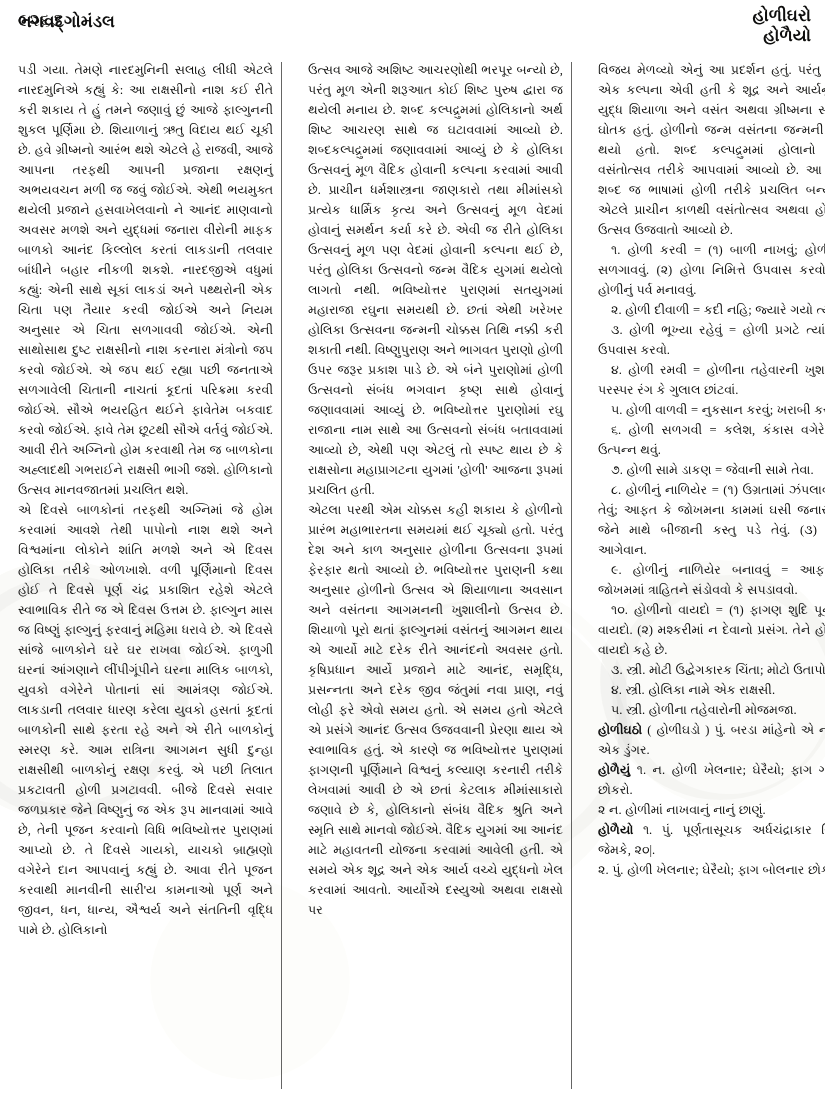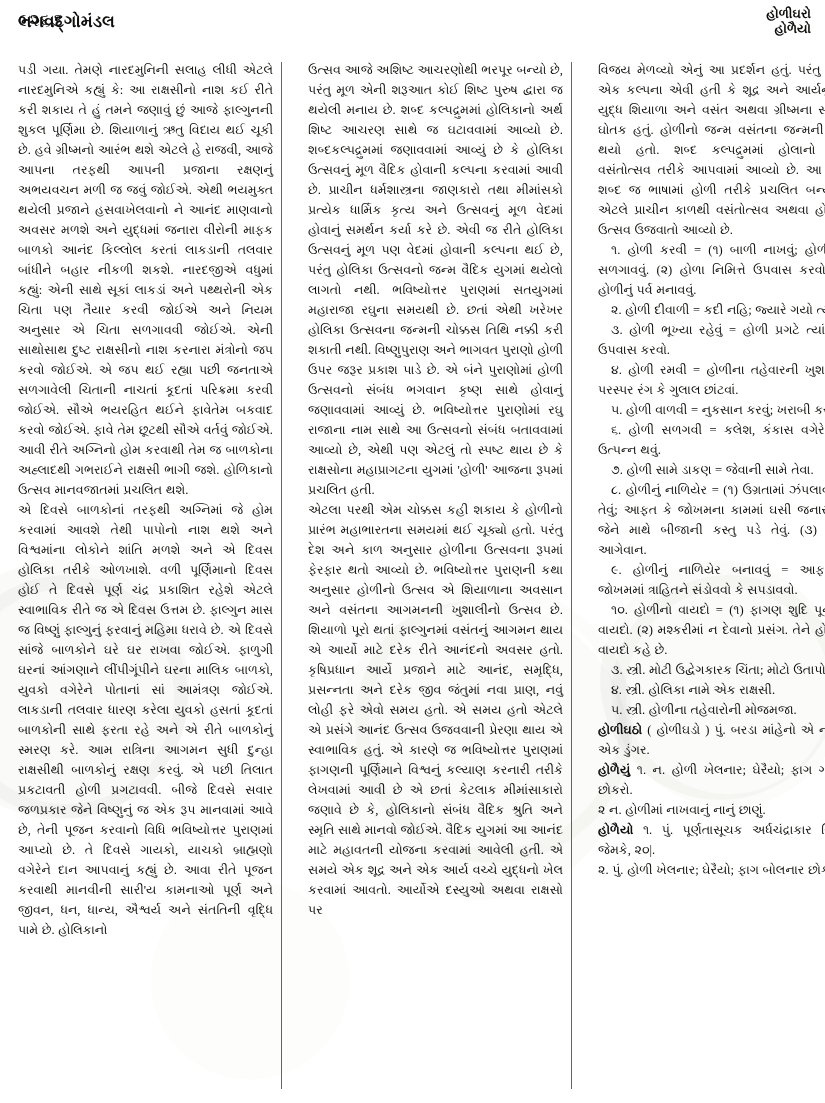--- a/index.html
+++ b/index.html
@@ -67,21 +67,21 @@
     top: 6px;
     font-weight: bold;
     font-size: 17px;
   }
   .headwords {
     position: absolute;
     right: 0;
     top: 0;
     text-align: right;
     font-weight: bold;
-    font-size: 13px;
+    font-size: 17px;
     line-height: 1.18;
     margin-left: 36px;
   }
   .headwords span { display: block; }
 
   
   .columns {
     position: absolute;
     top: 60px;
     left: 18px;

